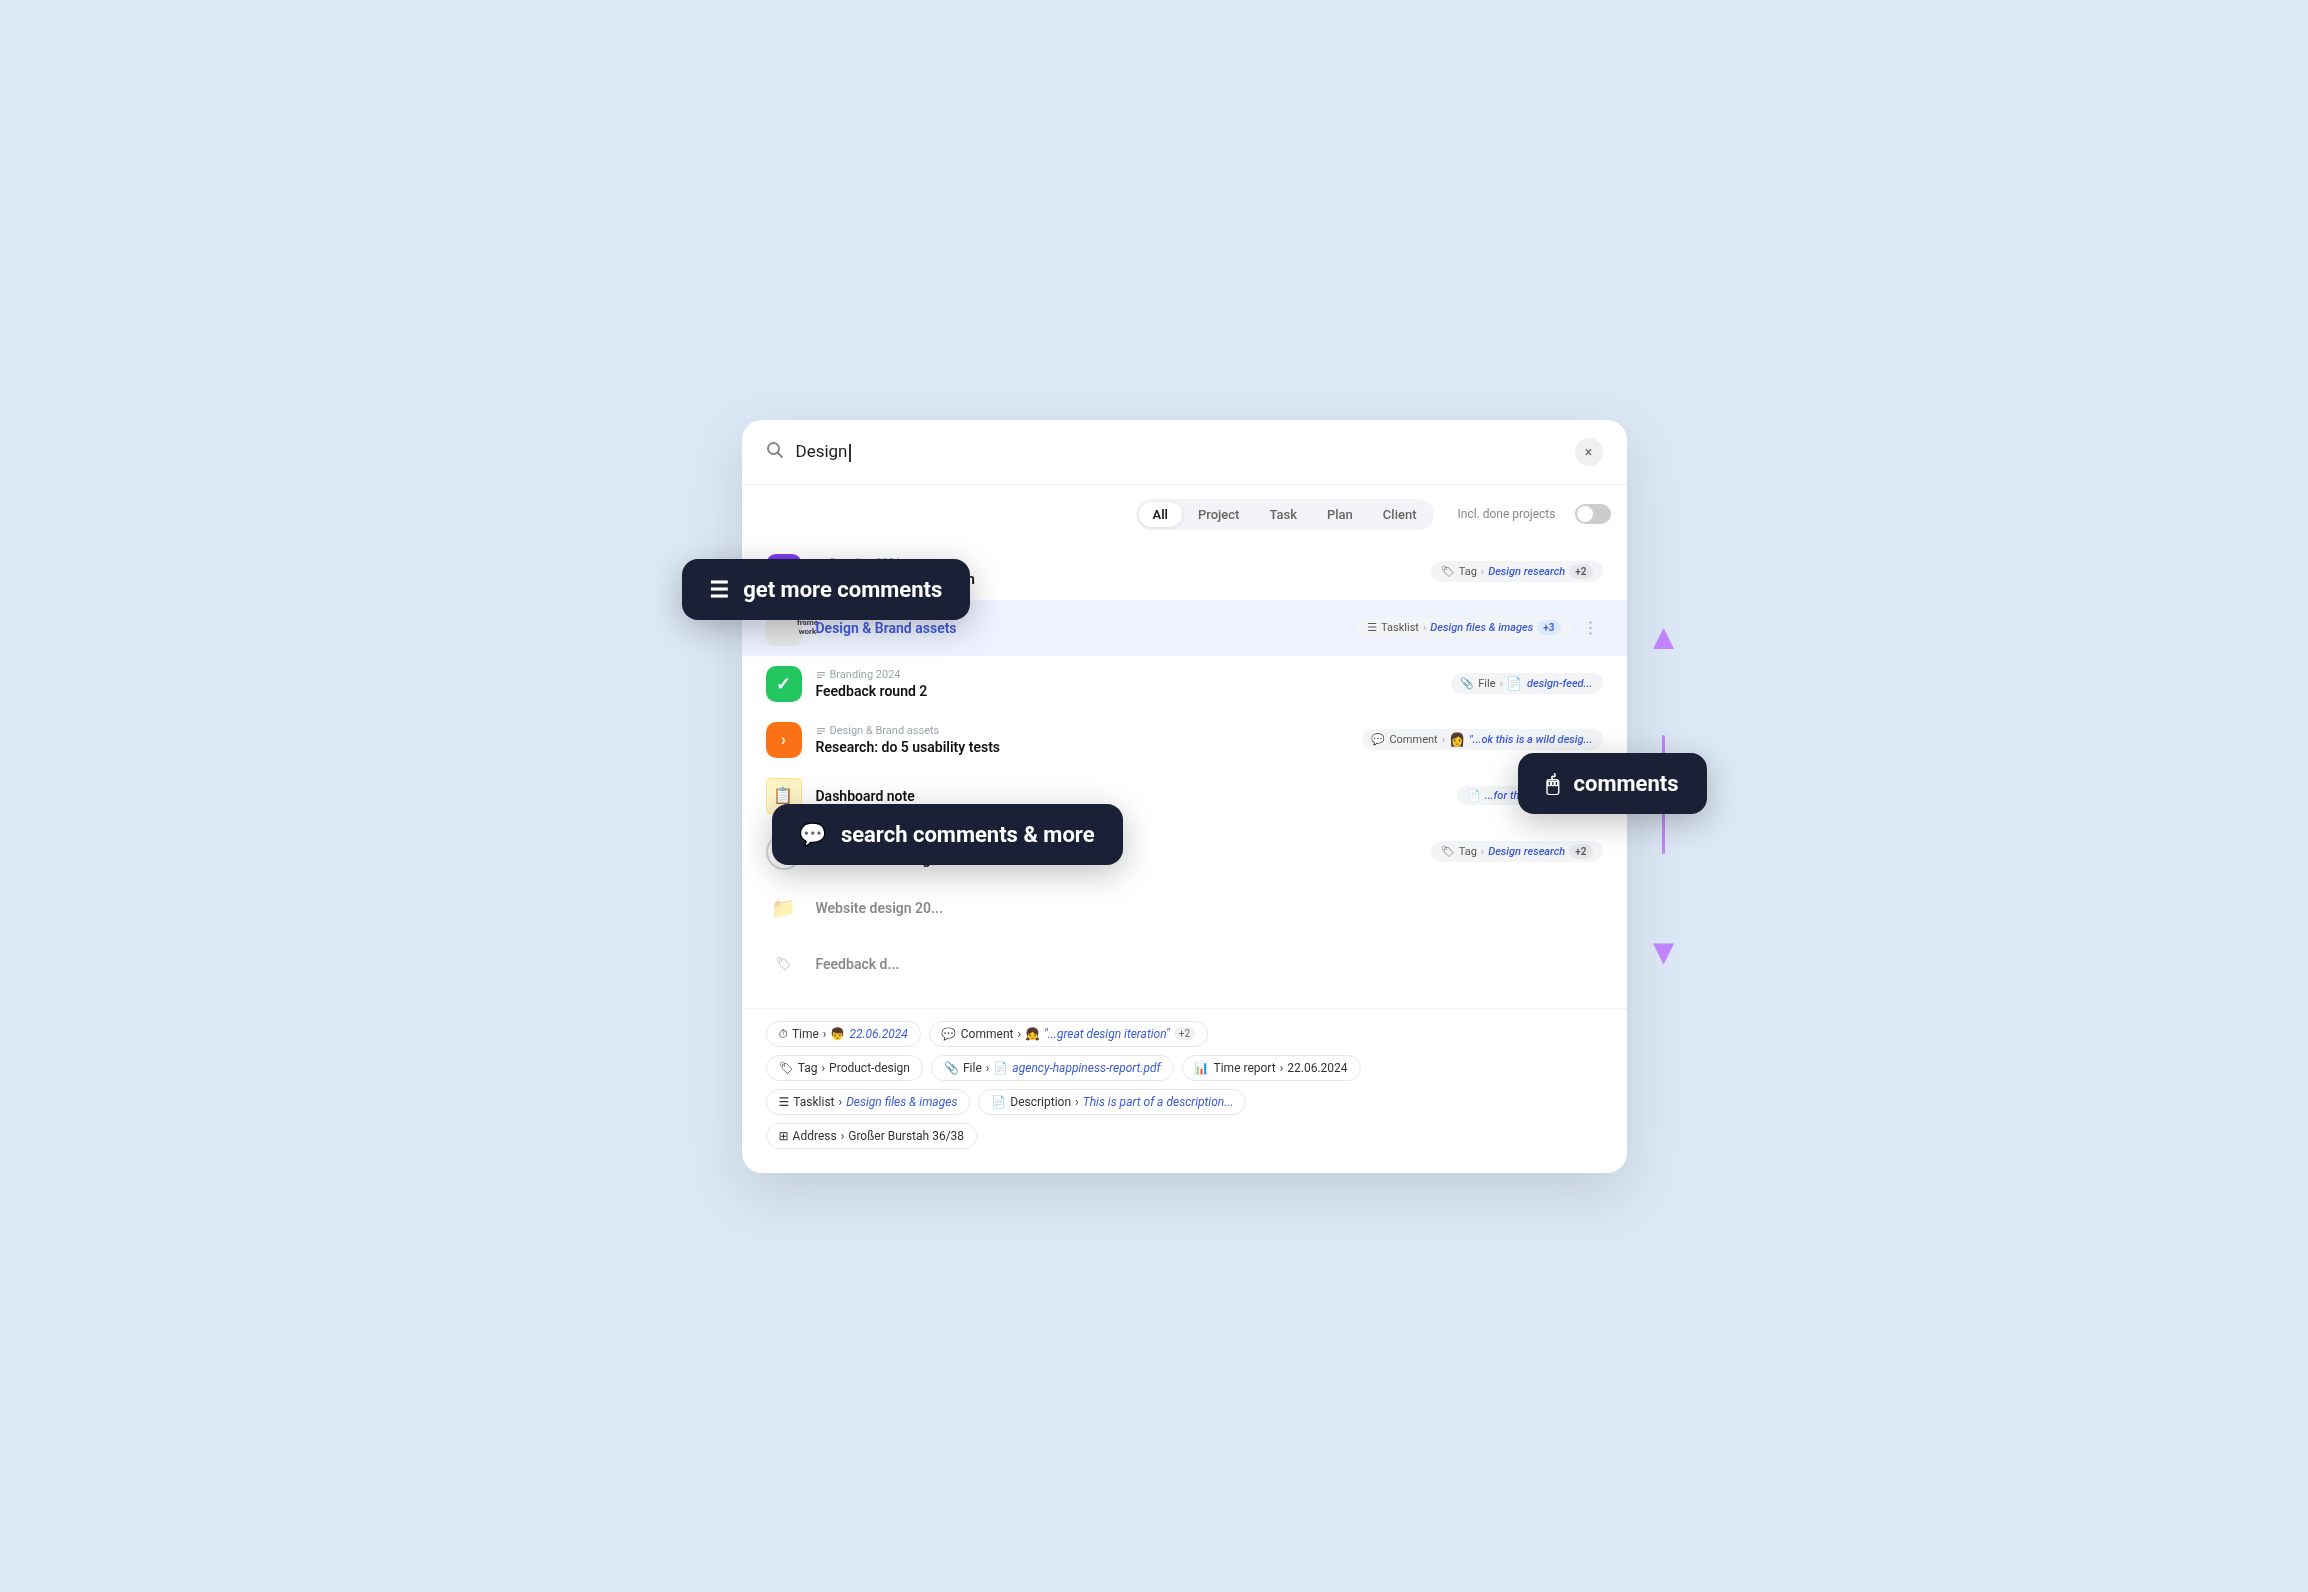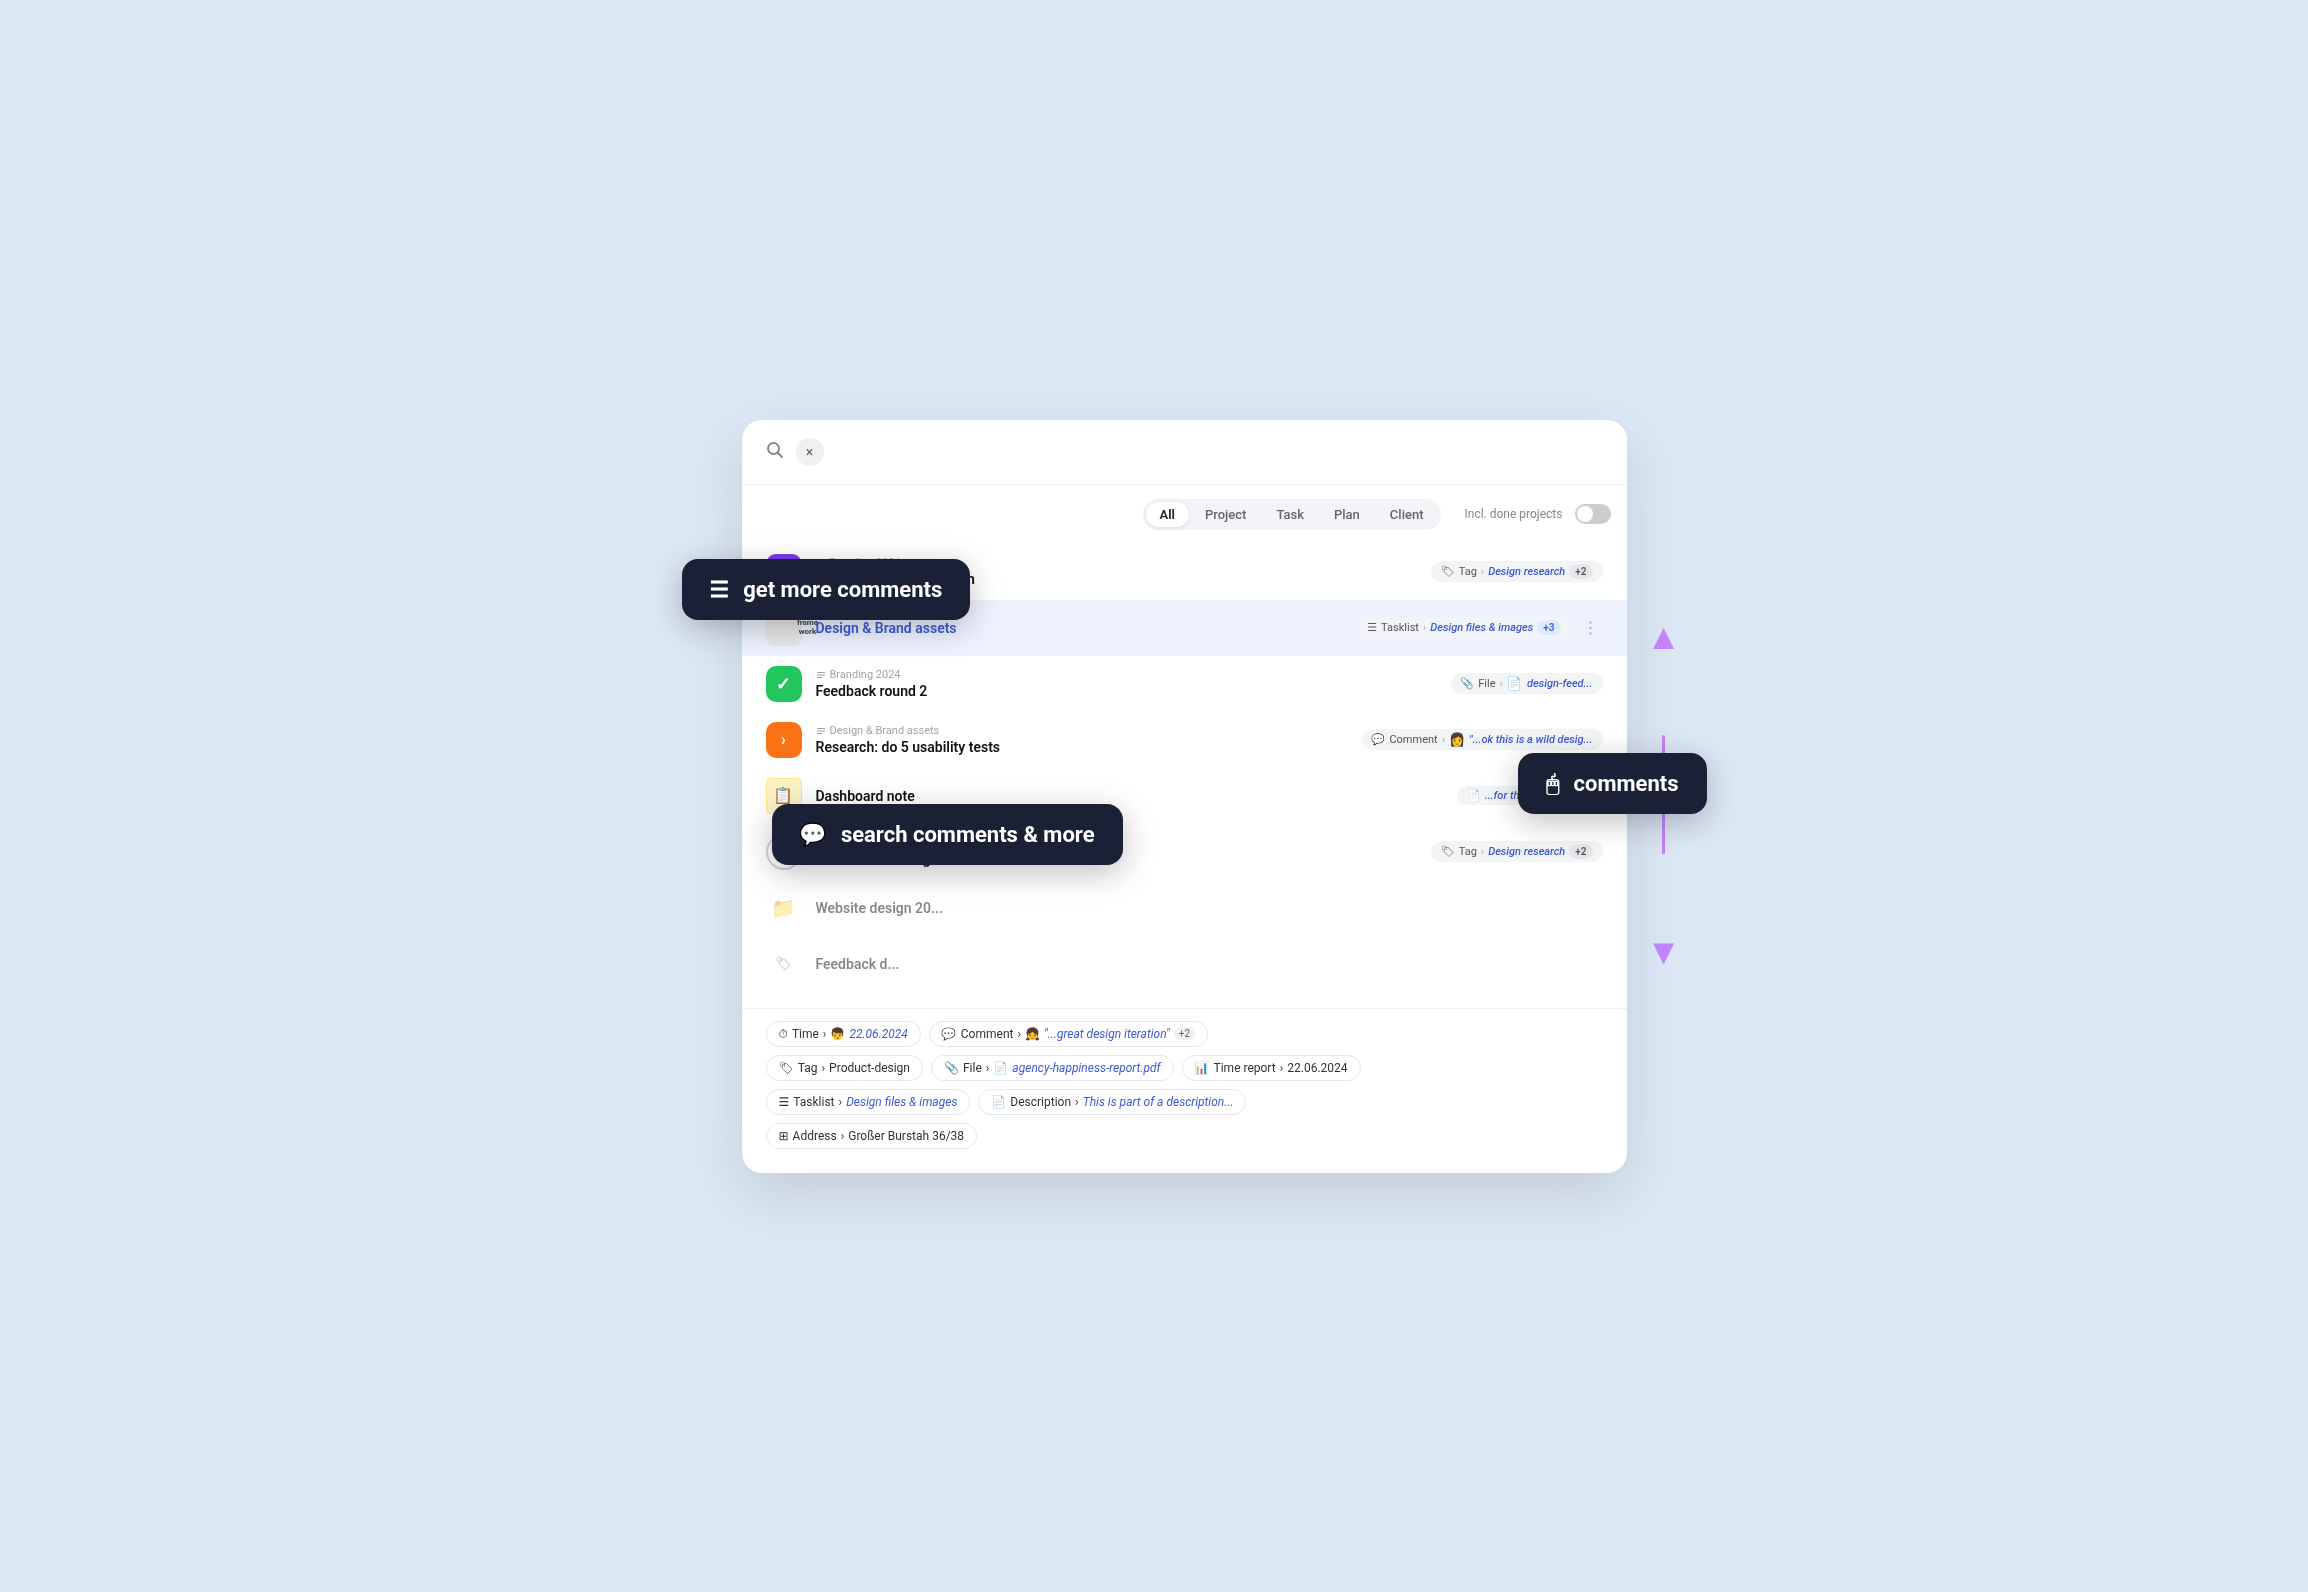--- a/index.html
+++ b/index.html
@@ -102,21 +102,21 @@
     .filter-tab.active {
       background: #fff;
       color: #222;
       font-weight: 600;
       box-shadow: 0 1px 4px rgba(0,0,0,0.1);
     }
 
     .incl-done {
       display: flex;
       align-items: center;
-      gap: 12px;
+      gap: 19px;
       font-size: 12px;
       color: #888;
       margin-left: 16px;
     }
 
     .toggle {
       width: 36px;
       height: 20px;
       background: #ccc;
       border-radius: 10px;
@@ -449,20 +449,23 @@
 
   <div class="search-panel">
 
     <div class="search-bar">
       <span class="search-icon-wrap">
         <svg width="18" height="18" viewBox="0 0 18 18" fill="none">
           <circle cx="7.5" cy="7.5" r="5.5" stroke="#888" stroke-width="2"></circle>
           <line x1="11.5" y1="11.5" x2="16" y2="16" stroke="#888" stroke-width="2" stroke-linecap="round"></line>
         </svg>
       </span>
+      <div class="search-input-display">
+        <span>Design</span><span class="cursor"></span>
+      </div>
       <div class="close-btn">×</div>
     </div>
 
     <div class="filter-row">
       <div class="filter-tabs">
         <div class="filter-tab active">All</div>
         <div class="filter-tab">Project</div>
         <div class="filter-tab">Task</div>
         <div class="filter-tab">Plan</div>
         <div class="filter-tab">Client</div>

